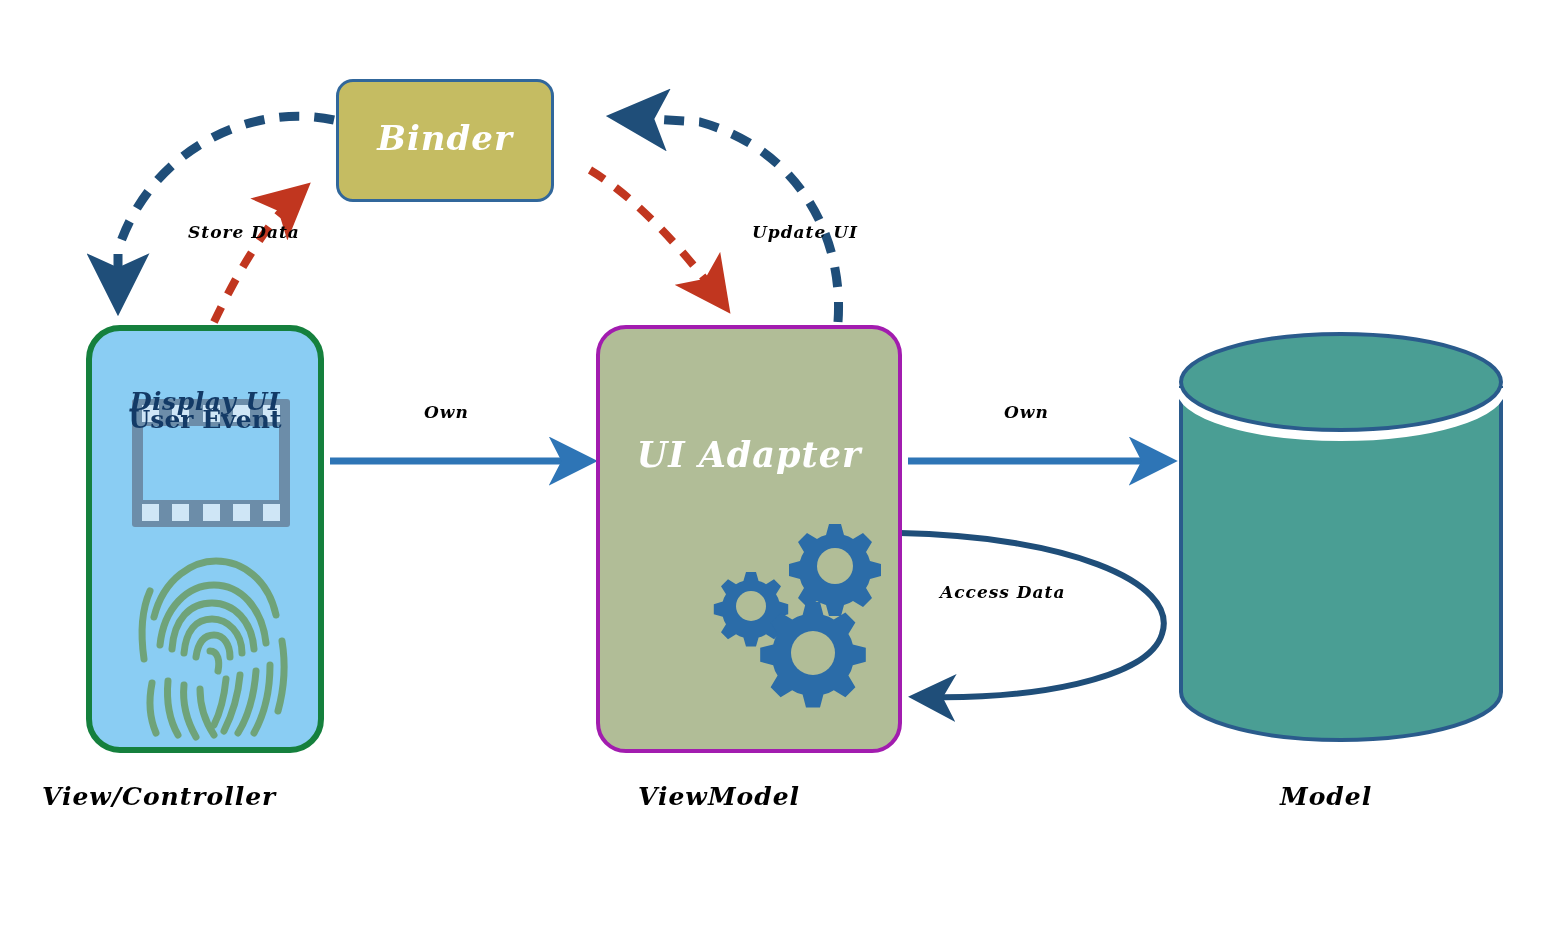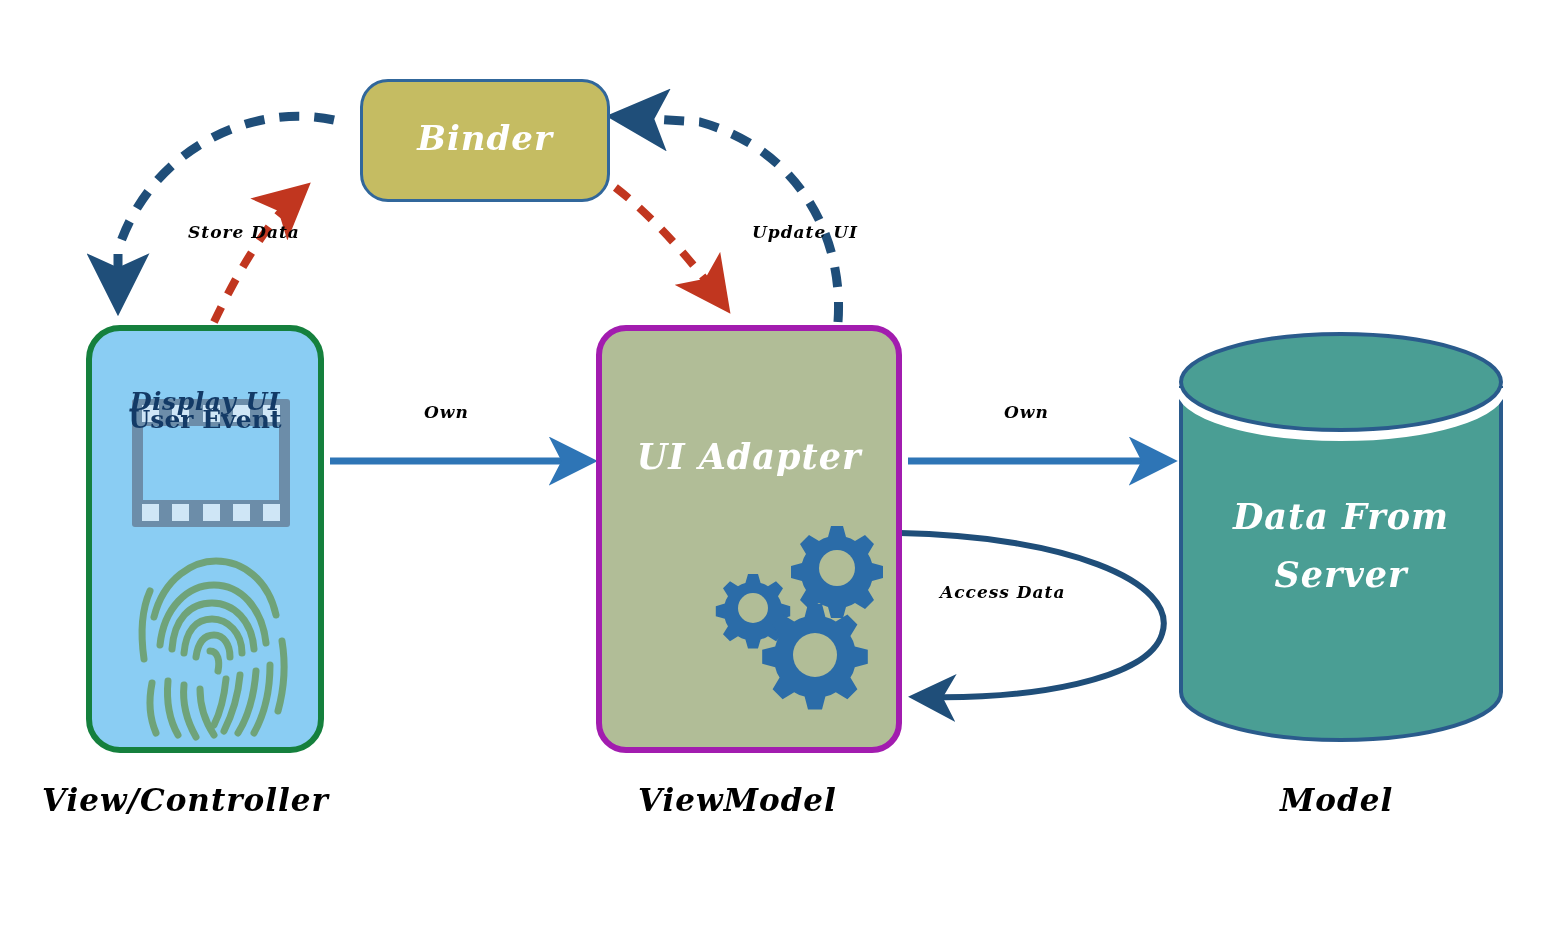--- a/index.html
+++ b/index.html
@@ -106,26 +106,25 @@
     font-weight: bold;
     font-size: 25px;
     color: #133a66;
     white-space: nowrap;
   }
 
   
   #binder-node {
     left: 336px;
     top: 79px;
-    width: 250px;
+    width: 218px;
     height: 123px;
     background: #C5BC62;
     border: 3px solid #31679b;
-    border-radius: 28px;
-    margin-left: 24px;
+    border-radius: 17px;
   }
   #binder-node .inner-title {
     position: absolute;
     left: 0; right: 0;
     top: 36px;
     text-align: center;
     font-family: "DejaVu Serif", serif;
     font-style: italic;
     font-weight: bold;
     font-size: 34px;
@@ -133,21 +132,21 @@
     letter-spacing: 1px;
   }
 
   
   #viewmodel-node {
     left: 596px;
     top: 325px;
     width: 306px;
     height: 428px;
     background: #B1BD97;
-    border: 6px solid #a21caf;
+    border: 4px solid #a21caf;
     border-radius: 30px;
   }
   #viewmodel-node .inner-title {
     position: absolute;
     left: 0; right: 0;
     top: 105px;
     text-align: center;
     font-family: "DejaVu Serif", serif;
     font-style: italic;
     font-weight: bold;
@@ -183,21 +182,21 @@
     color: #ffffff;
     letter-spacing: 1px;
   }
 
   
   .caption {
     position: absolute;
     font-family: "DejaVu Serif", serif;
     font-style: italic;
     font-weight: bold;
-    font-size: 31px;
+    font-size: 25px;
     color: #000000;
     white-space: nowrap;
     letter-spacing: 1px;
   }
   #caption-view { left: 42px; top: 782px; }
   #caption-viewmodel { left: 638px; top: 782px; }
   #caption-model { left: 1280px; top: 782px; }
 
   
   .edge-label {
@@ -334,24 +333,20 @@
 
   <div class="node" id="model-node">
     <svg viewBox="0 0 330 420" width="330" height="420" xmlns="http://www.w3.org/2000/svg">
 
       <path d="M5,58 L5,362 A160,48 0 0 0 325,362 L325,58 Z" fill="#4A9E94" stroke="#2a5b8c" stroke-width="4"></path>
 
       <path d="M5,58 A160,48 0 0 0 325,58" fill="none" stroke="#ffffff" stroke-width="10"></path>
 
       <ellipse cx="165" cy="52" rx="160" ry="48" fill="#4A9E94" stroke="#2a5b8c" stroke-width="4"></ellipse>
     </svg>
-    <div class="cyl-label">
-      <div>Data From</div>
-      <div>Server</div>
-    </div>
   </div>
 
   <div class="edge-label" id="label-store-data">Store Data</div>
   <div class="edge-label" id="label-update-ui">Update UI</div>
   <div class="edge-label" id="label-own-1">Own</div>
   <div class="edge-label" id="label-own-2">Own</div>
   <div class="edge-label" id="label-access-data">Access Data</div>
 
   <div class="caption" id="caption-view">View/Controller</div>
   <div class="caption" id="caption-viewmodel">ViewModel</div>

